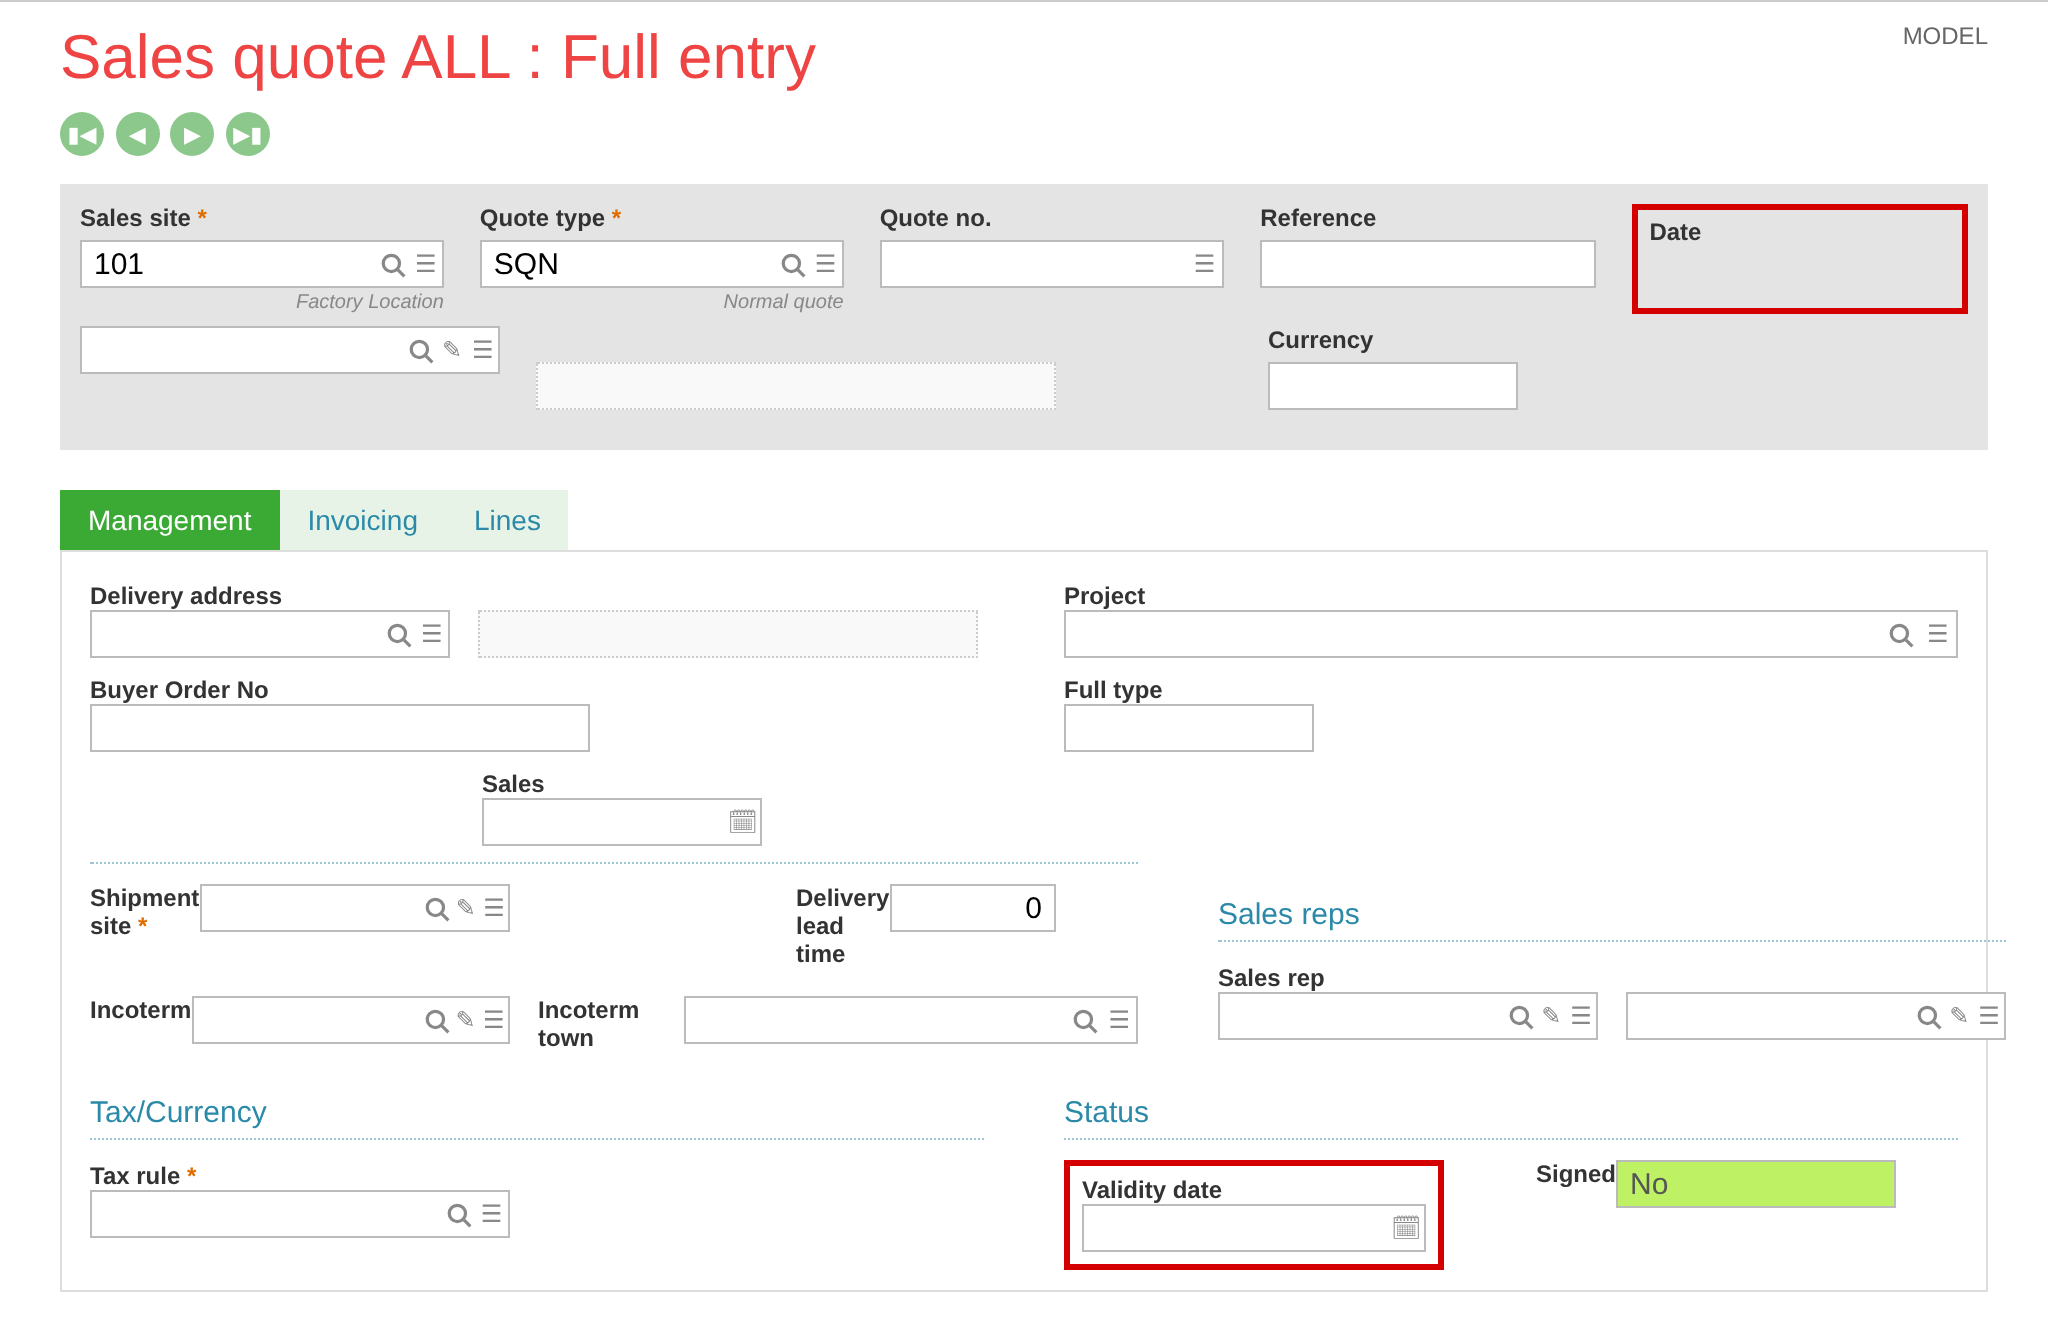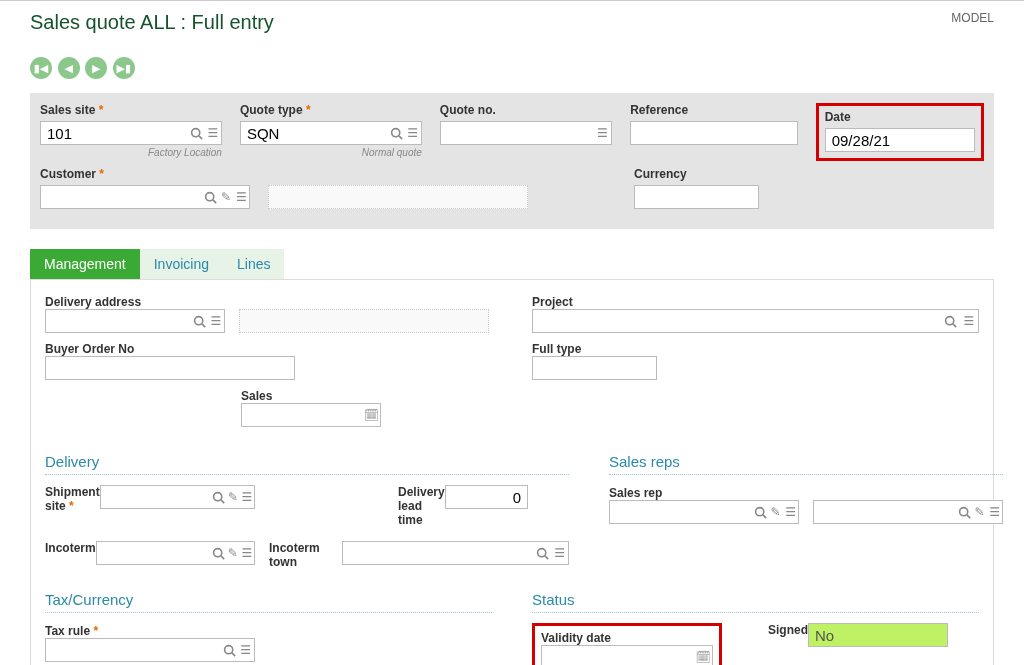--- a/index.html
+++ b/index.html
@@ -1,19 +1,19 @@
 <!DOCTYPE html>
 <html><head>
 <meta charset="utf-8">
 <style>
   * { box-sizing: border-box; margin: 0; padding: 0; font-family: "Segoe UI", Arial, sans-serif; }
   body { background: #fff; color: #333; font-size: 13px; width: 1024px; }
   .page { padding: 10px 30px 20px 30px; position: relative; border-top: 1px solid #ccc; }
   .model-label { position: absolute; top: 10px; right: 30px; font-size: 12px; color: #666; }
-  .page-title { font-size: 20px; color: #14532d; font-weight: 400; margin-bottom: 23px; }
+  .page-title { font-size: 31px; color: #ef4444; font-weight: 400; margin-bottom: 9px; }
   .nav-buttons { margin-bottom: 14px; }
   .nav-btn { display: inline-flex; width: 22px; height: 22px; border-radius: 50%; background: #8cc88c; color: #fff; align-items: center; justify-content: center; margin-right: 2px; font-size: 11px; cursor: pointer; }
   .header-panel { background: #e4e4e4; padding: 10px 10px 14px 10px; margin-bottom: 20px; }
   .hrow { display: flex; gap: 18px; margin-bottom: 6px; }
   .hfield { display: flex; flex-direction: column; }
   .label { font-size: 12px; font-weight: bold; color: #333; margin-bottom: 4px; }
   .req::after { content: " *"; color: #e06c00; font-weight: bold; }
   .sublabel { font-size: 10px; color: #888; text-align: right; margin-top: 2px; font-style: italic; }
   .inp-wrap { display: flex; align-items: center; background: #fff; border: 1px solid #bbb; height: 24px; }
   .inp-wrap input { border: none; outline: none; padding: 0 6px; width: 100%; height: 100%; font-size: 15px; background: transparent; }
@@ -92,30 +92,26 @@
 
       <div class="hfield" style="width:175px">
         <span class="label">Reference</span>
         <div class="inp-wrap">
           <input value="" style="">
         </div>
       </div>
 
       <div class="hfield red-box" style="width:175px">
         <span class="label">Date</span>
-        <div class="inp-wrap">
-          <input value="09/28/21" style="">
-        </div>
       </div>
     </div>
 
     <div class="hrow" style="margin-top:2px;">
 
       <div class="hfield" style="width:210px">
-        <span class="label req">Customer</span>
         <div class="inp-wrap">
           <input value="" style="">
           <span class="icon-btn">
               <svg viewBox="0 0 16 16" fill="none" stroke="#888" stroke-width="2">
                 <circle cx="7" cy="7" r="5"></circle>
                 <line x1="11" y1="11" x2="15" y2="15"></line>
               </svg>
             </span>
           <span class="icon-btn">✎</span>
           <span class="icon-btn">☰</span>
@@ -197,21 +193,20 @@
           <span class="label">Full type</span>
           <div class="inp-wrap">
               <input style="">
             </div>
         </div>
       </div>
     </div>
 
     <div class="cols2">
       <div class="col">
-        <div class="section-title">Delivery</div>
         <hr class="section-divider">
         <div class="sub-grid">
           <div class="sub-col" style="width:210px">
             <span class="label req">Shipment site</span>
             <div class="inp-wrap">
               <input style="">
               <span class="icon-btn">
                   <svg viewBox="0 0 16 16" fill="none" stroke="#888" stroke-width="2">
                     <circle cx="7" cy="7" r="5"></circle>
                     <line x1="11" y1="11" x2="15" y2="15"></line>

